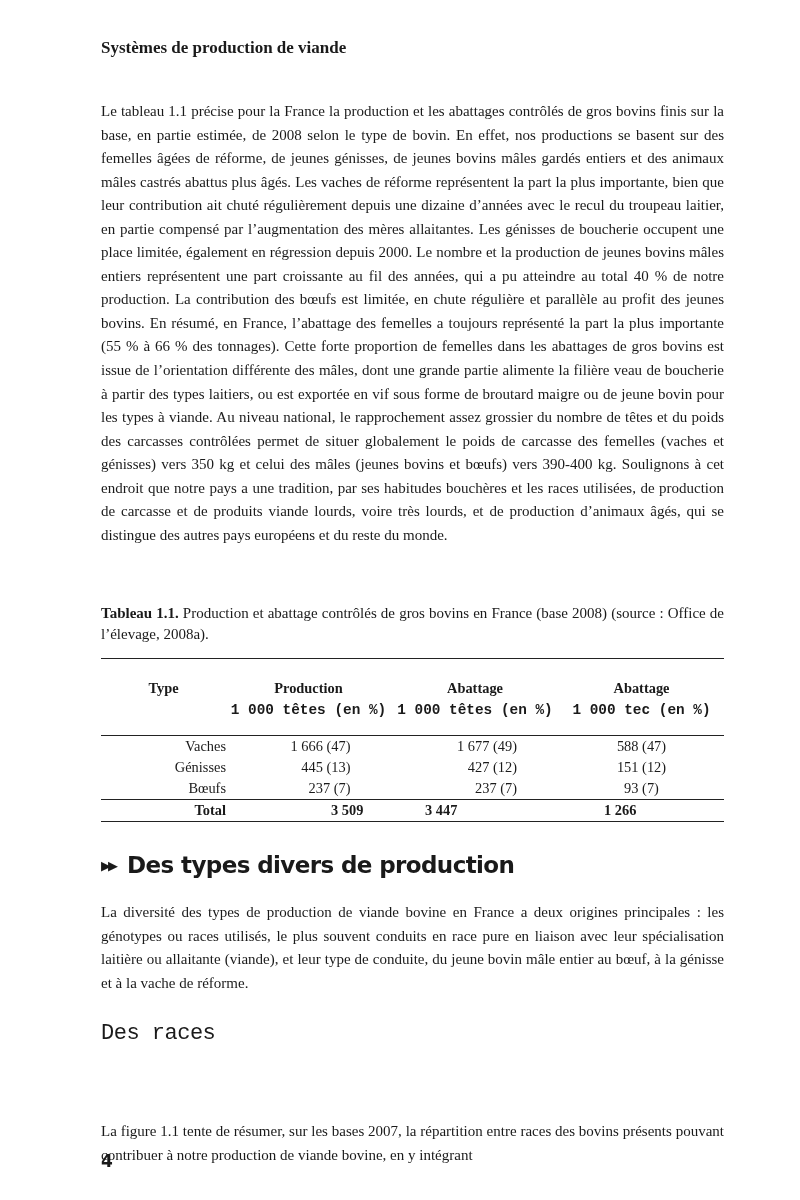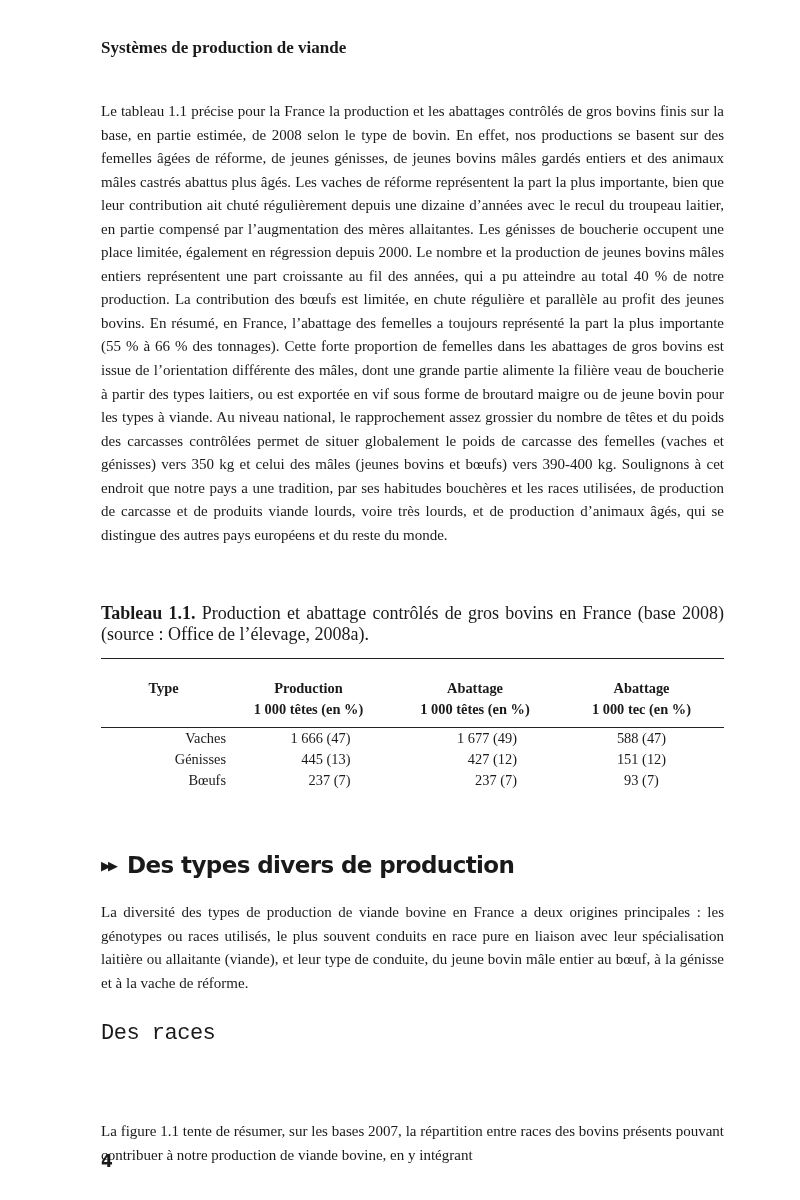--- a/index.html
+++ b/index.html
@@ -14,32 +14,32 @@
     position: absolute; left: 101px; width: 623px;
     font-family: "Liberation Serif", serif; font-size: 15px; line-height: 23.55px;
     text-align: justify; hyphens: manual;
   }
   .para-1 { top: 100px; }
   .para-2 { top: 901px; }
   .para-3 { top: 1120px; }
 
   .caption {
     position: absolute; left: 101px; top: 603px; width: 623px;
-    font-family: "Liberation Serif", serif; font-size: 18px; line-height: 20.5px;
+    font-family: "Liberation Serif", serif; font-size: 15px; line-height: 20.5px;
     text-align: justify;
   }
   .caption .cap-label { font-weight: bold; }
 
   .table-wrap { position: absolute; left: 101px; top: 658px; width: 623px; }
   table.data {
     width: 100%; border-collapse: collapse;
     font-family: "Liberation Serif", serif; font-size: 14.4px;
   }
   table.data thead tr.h1 th { border-top: 1.5px solid #222; padding-top: 20px; }
-  table.data thead tr.h2 th { border-bottom: 1.5px solid #222; padding-bottom: 8px; }
+  table.data thead tr.h2 th { border-bottom: 1.5px solid #222; padding-bottom: 16px; font-family: Liberation Mono, monospace; }
   table.data th { font-weight: bold; height: 19px; padding: 1px 0; }
   table.data td { height: 19px; padding: 1px 0; }
   table.data tr.total td { font-weight: bold; border-top: 1.5px solid #222; border-bottom: 1.5px solid #222; }
   .c0 { width: 125px; text-align: right; }
   .c1 { width: 165px; text-align: center; }
   .c2 { width: 168px; text-align: center; }
   .c3 { text-align: center; }
   .th-type { text-align: center; }
   .num-cell span { display: inline-block; min-width: 84px; text-align: right; }
   .total-cell { text-align: left; }
@@ -101,20 +101,26 @@
         <td class="c1 num-cell"><span>445 (13)</span></td>
         <td class="c2 num-cell"><span>427 (12)</span></td>
         <td class="c3">151 (12)</td>
       </tr>
       <tr>
         <td class="c0">Bœufs</td>
         <td class="c1 num-cell"><span>237 (7)</span></td>
         <td class="c2 num-cell"><span>237 (7)</span></td>
         <td class="c3">93 (7)</td>
       </tr>
+      <tr class="total">
+        <td class="c0">Total</td>
+        <td class="total-cell t1">3 509</td>
+        <td class="total-cell t2">3 447</td>
+        <td class="total-cell t3">1 266</td>
+      </tr>
     </tbody>
   </table>
 </div>
 
 <h2 class="section-heading" style="margin:0">
   <span class="icon">▶▶</span>
   <span>Des types divers de production</span>
 </h2>
 
 <p class="para para-2" style="margin:0">La diversité des types de production de viande bovine en France a deux origines principales : les génotypes ou races utilisés, le plus souvent conduits en race pure en liaison avec leur spécialisation laitière ou allaitante (viande), et leur type de conduite, du jeune bovin mâle entier au bœuf, à la génisse et à la vache de réforme.</p>

